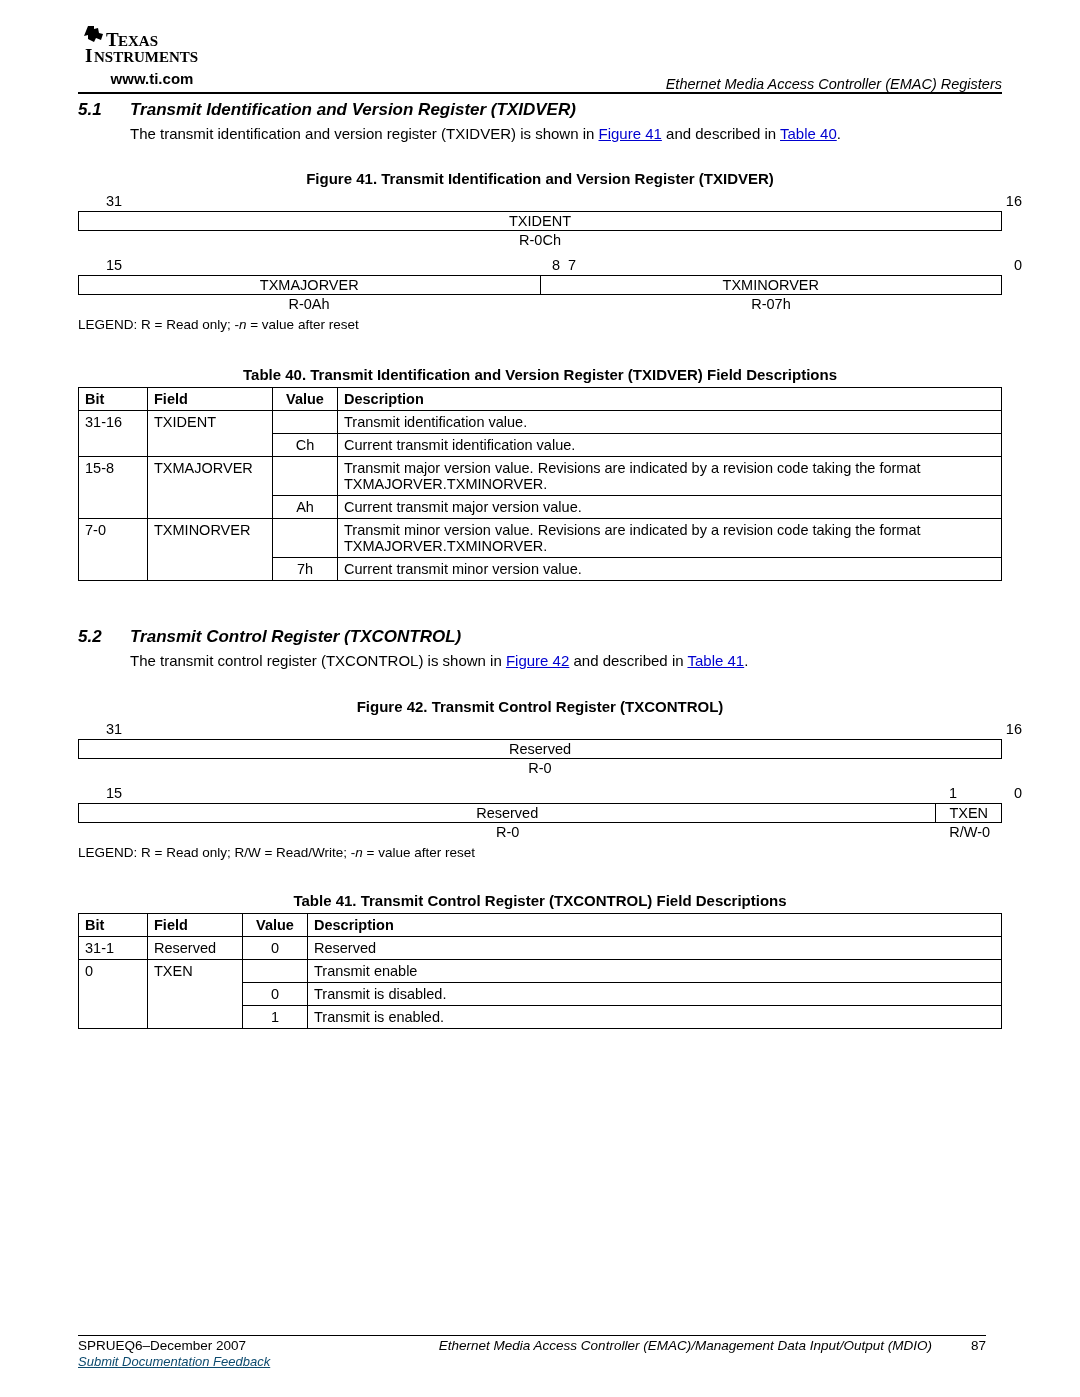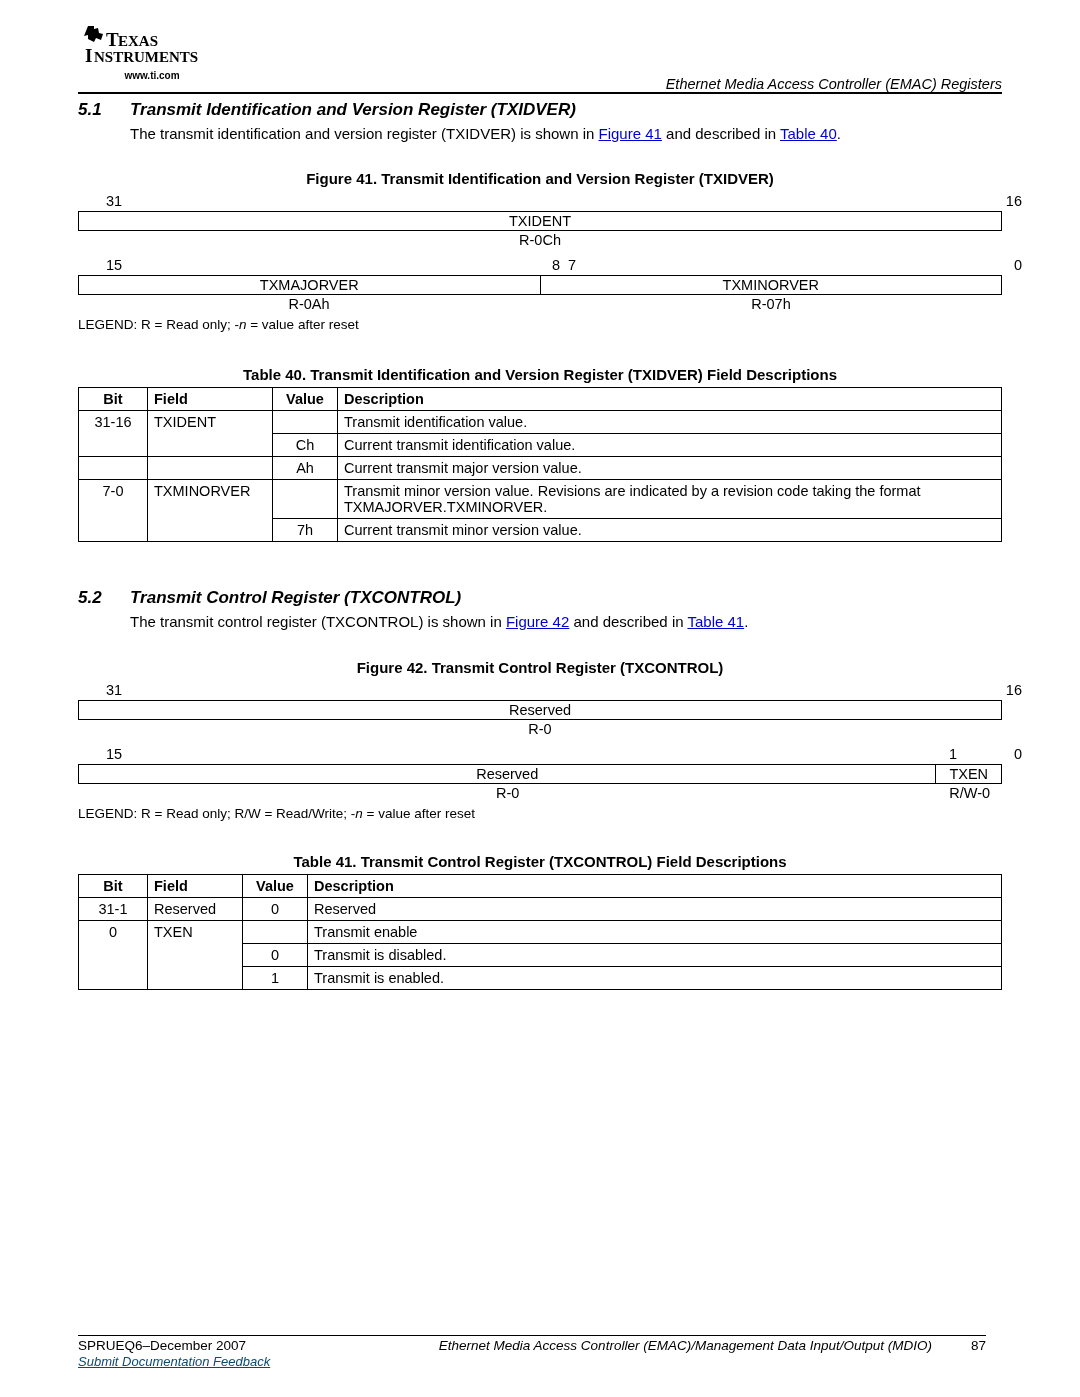--- a/index.html
+++ b/index.html
@@ -22,21 +22,21 @@
     height: 68px;
   }
   .logo {
     position: absolute;
     left: 4px;
     top: 0;
     width: 140px;
   }
   .logo svg { display: block; }
   .ti-url {
-    font-size: 10px;
+    font-size: 15px;
     font-weight: bold;
     color: #000;
     text-align: center;
   }
   .header-right {
     position: absolute;
     right: 0;
     bottom: 0;
     font-style: italic;
     font-size: 14.5px;
@@ -116,21 +116,21 @@
     font-size: 14.5px;
     margin-top: 4px;
   }
   table.field-tbl th, table.field-tbl td {
     border: 1px solid #000;
     padding: 3px 6px;
     vertical-align: top;
     text-align: left;
   }
   table.field-tbl th { font-weight: bold; }
-  table.field-tbl .c-bit   { width: 56px; text-align: center; }
+  table.field-tbl .c-bit   { width: 56px; text-align: left; }
   table.field-tbl .c-field { width: 112px; }
   table.field-tbl .c-value { width: 52px; text-align: center; }
   table.field-tbl td.notop   { border-top: none; }
   table.field-tbl td.nobot   { border-bottom: none; }
 
   .footer {
     position: absolute;
     left: 78px;
     right: 94px;
     bottom: 28px;
@@ -236,20 +236,26 @@
       <td class="c-value"></td>
       <td>Transmit identification value.</td>
     </tr>
     <tr>
       <td class="c-bit notop"></td>
       <td class="c-field notop"></td>
       <td class="c-value">Ch</td>
       <td>Current transmit identification value.</td>
     </tr>
     <tr>
+      <td class="c-bit nobot">15-8</td>
+      <td class="c-field nobot">TXMAJORVER</td>
+      <td class="c-value"></td>
+      <td>Transmit major version value. Revisions are indicated by a revision code taking the format TXMAJORVER.TXMINORVER.</td>
+    </tr>
+    <tr>
       <td class="c-bit notop"></td>
       <td class="c-field notop"></td>
       <td class="c-value">Ah</td>
       <td>Current transmit major version value.</td>
     </tr>
     <tr>
       <td class="c-bit nobot">7-0</td>
       <td class="c-field nobot">TXMINORVER</td>
       <td class="c-value"></td>
       <td>Transmit minor version value. Revisions are indicated by a revision code taking the format TXMAJORVER.TXMINORVER.</td>

